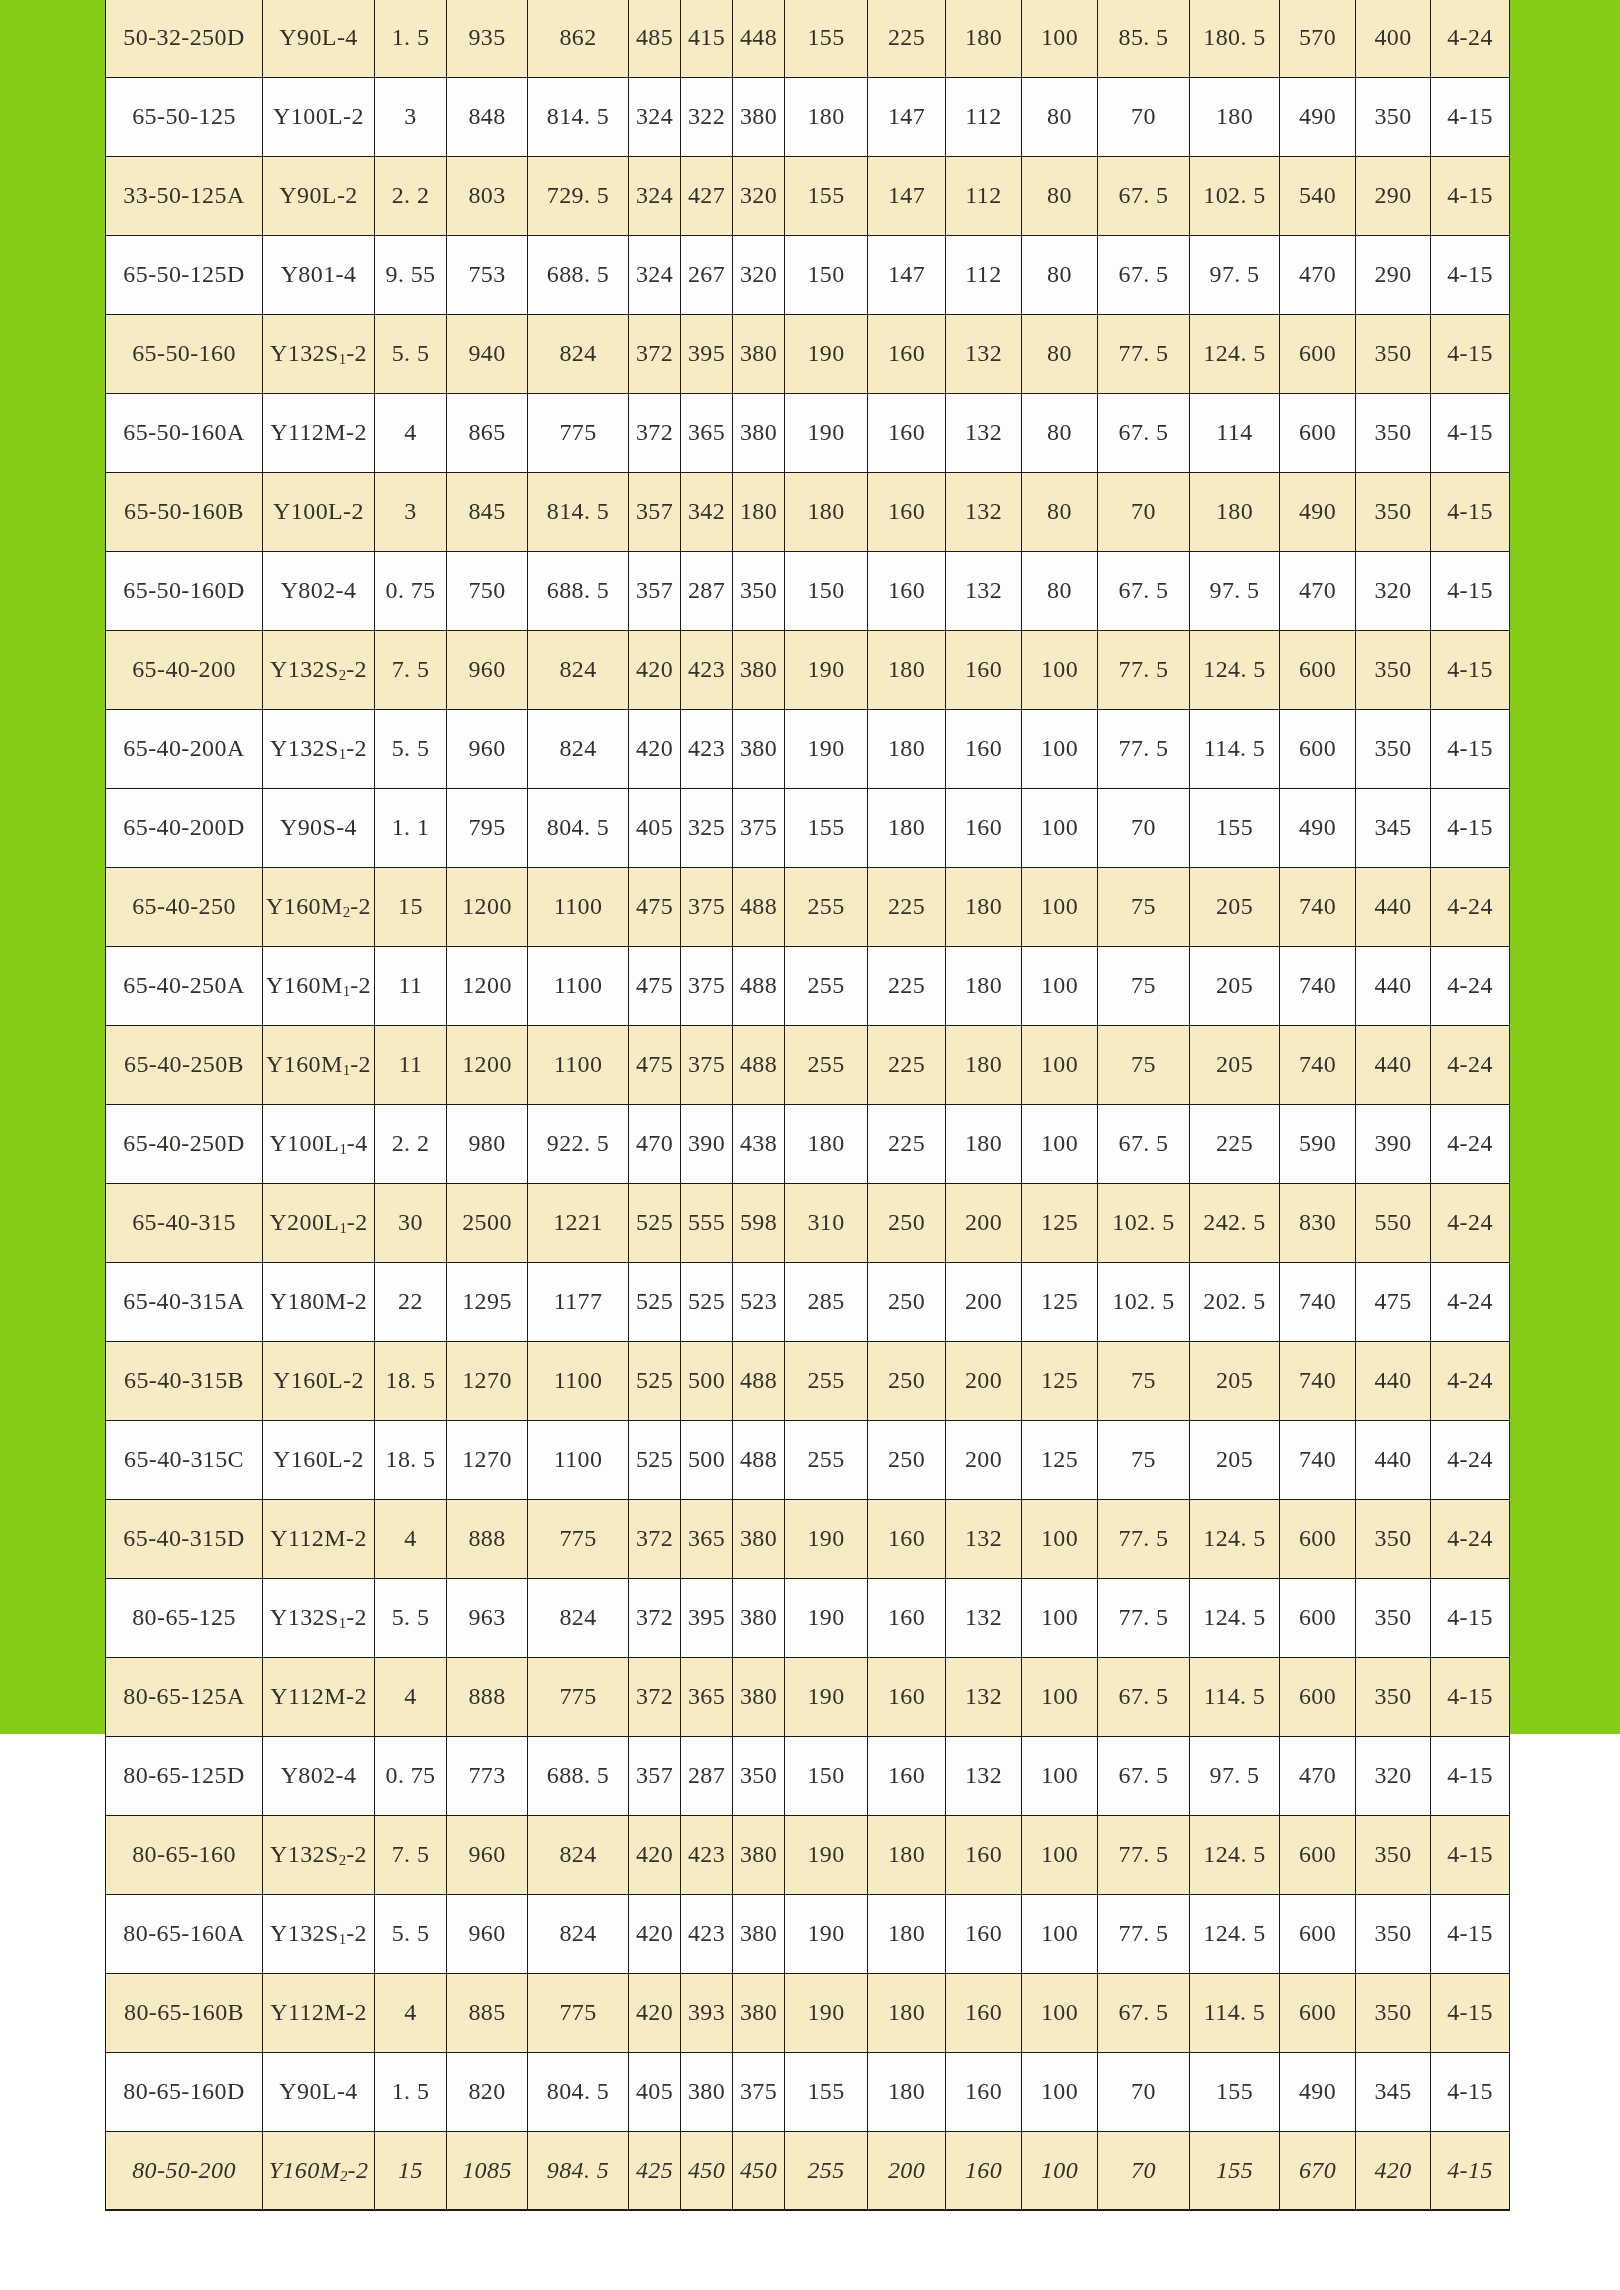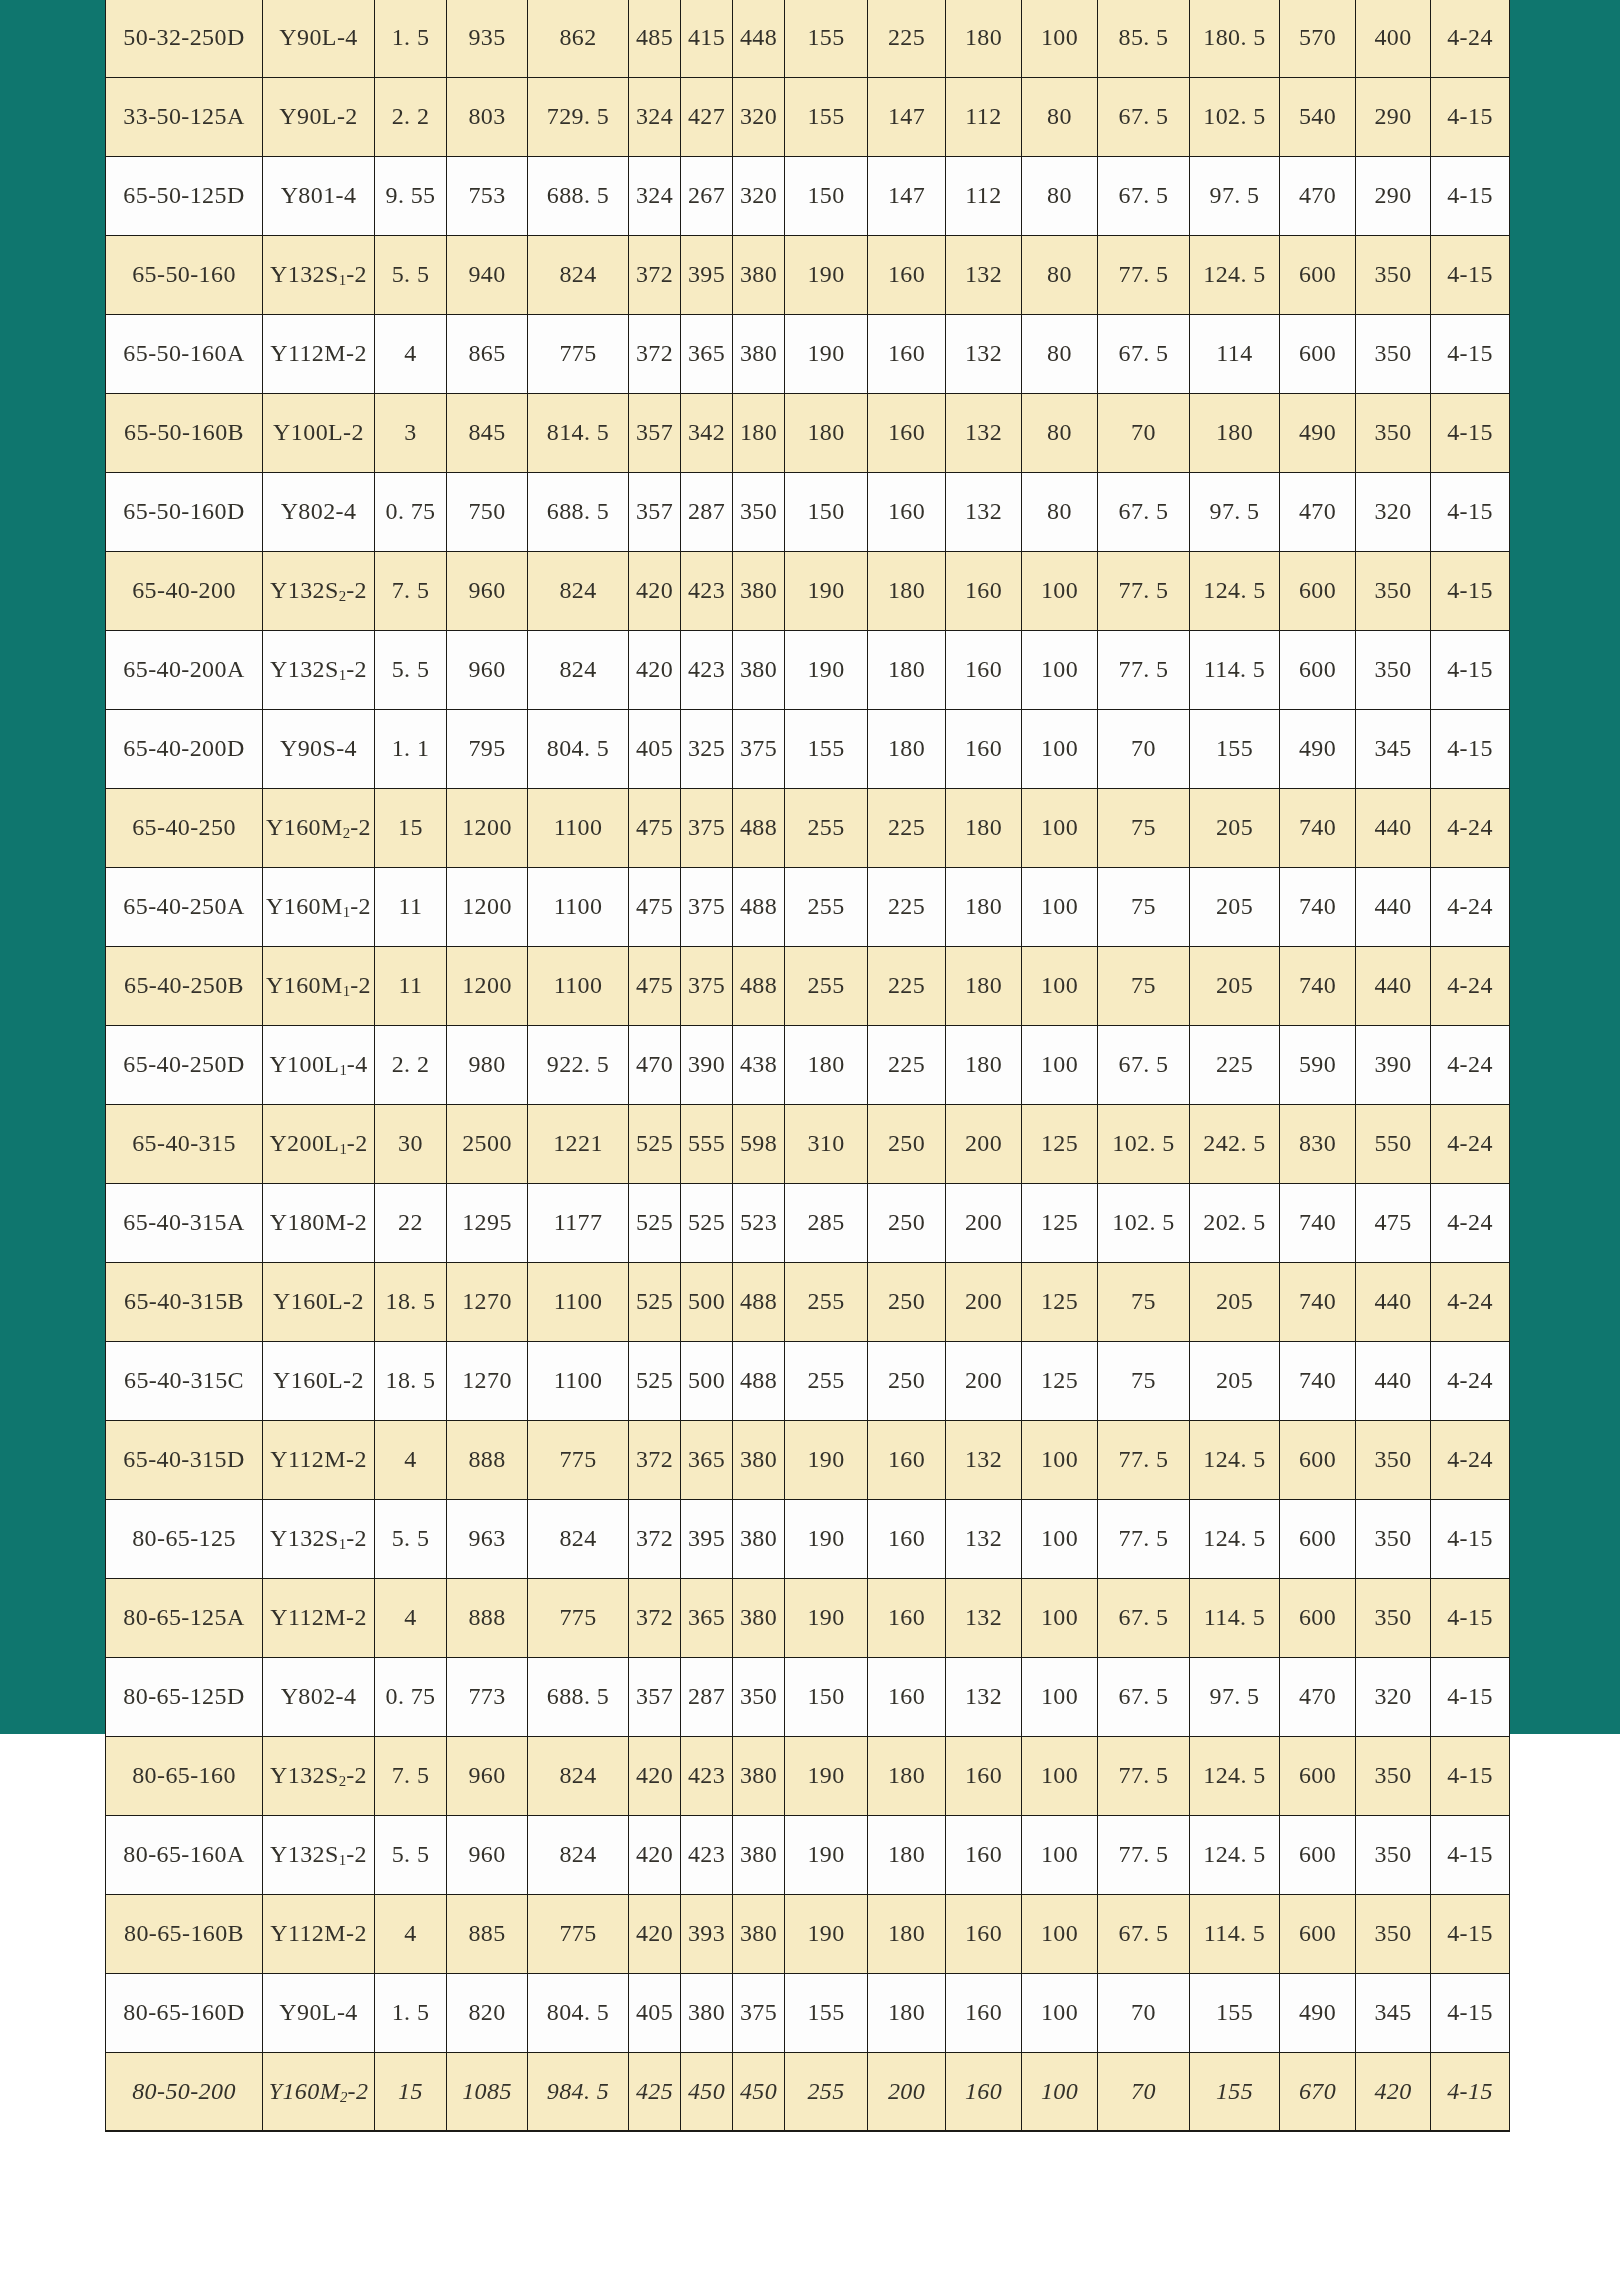--- a/index.html
+++ b/index.html
@@ -8,21 +8,21 @@
     background: #ffffff;
     width: 1620px;
     height: 2291px;
     overflow: hidden;
     font-family: "Liberation Serif", "DejaVu Serif", serif;
   }
   .page {
     position: relative;
     width: 1620px;
     height: 1734px;
-    background: #0f766e;
+    background: #84cc16;
   }
   table.spec {
     position: absolute;
     left: 105px;
     top: -1.8px;
     width: 1404px;
     border-collapse: collapse;
     table-layout: fixed;
   }
   table.spec tr { height: 79px; }
@@ -84,20 +84,39 @@
           <td>155</td>
           <td>225</td>
           <td>180</td>
           <td>100</td>
           <td>85. 5</td>
           <td>180. 5</td>
           <td>570</td>
           <td>400</td>
           <td>4-24</td>
         </tr>
+        <tr class="stripe-white">
+          <td>65-50-125</td>
+          <td>Y100L-2</td>
+          <td>3</td>
+          <td>848</td>
+          <td>814. 5</td>
+          <td>324</td>
+          <td>322</td>
+          <td>380</td>
+          <td>180</td>
+          <td>147</td>
+          <td>112</td>
+          <td>80</td>
+          <td>70</td>
+          <td>180</td>
+          <td>490</td>
+          <td>350</td>
+          <td>4-15</td>
+        </tr>
         <tr class="stripe-cream">
           <td>33-50-125A</td>
           <td>Y90L-2</td>
           <td>2. 2</td>
           <td>803</td>
           <td>729. 5</td>
           <td>324</td>
           <td>427</td>
           <td>320</td>
           <td>155</td>

